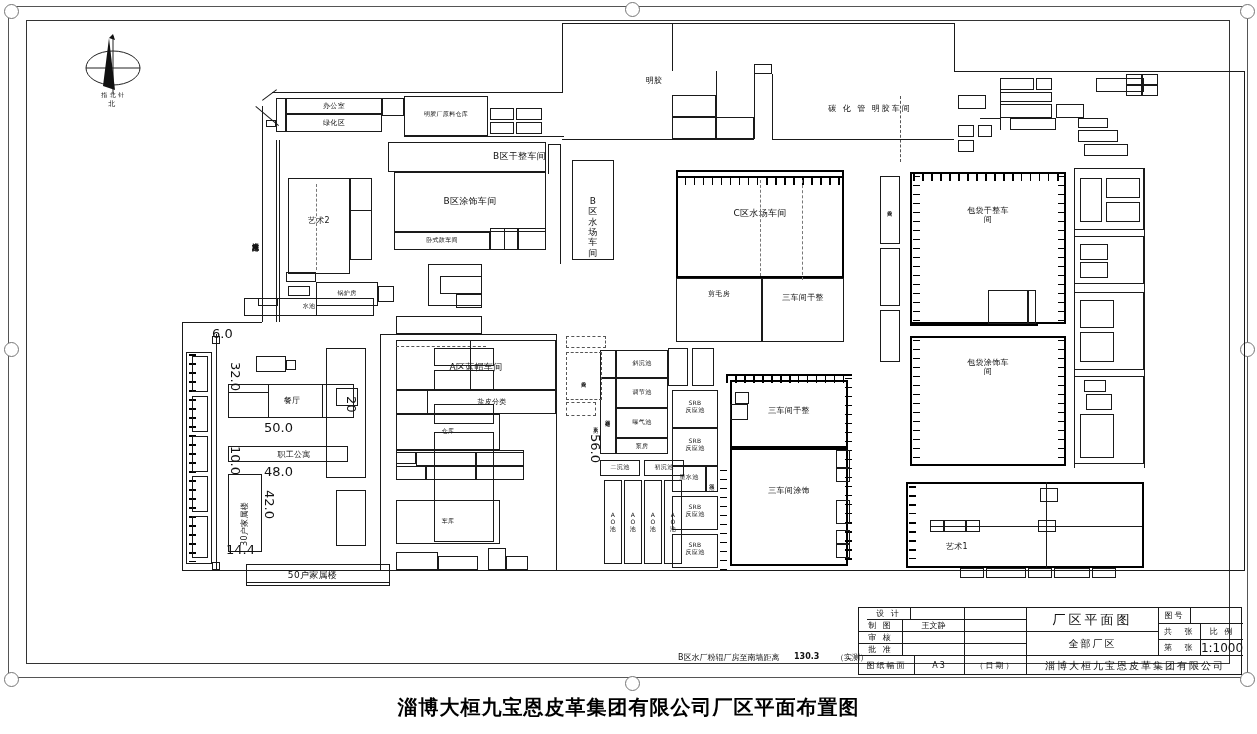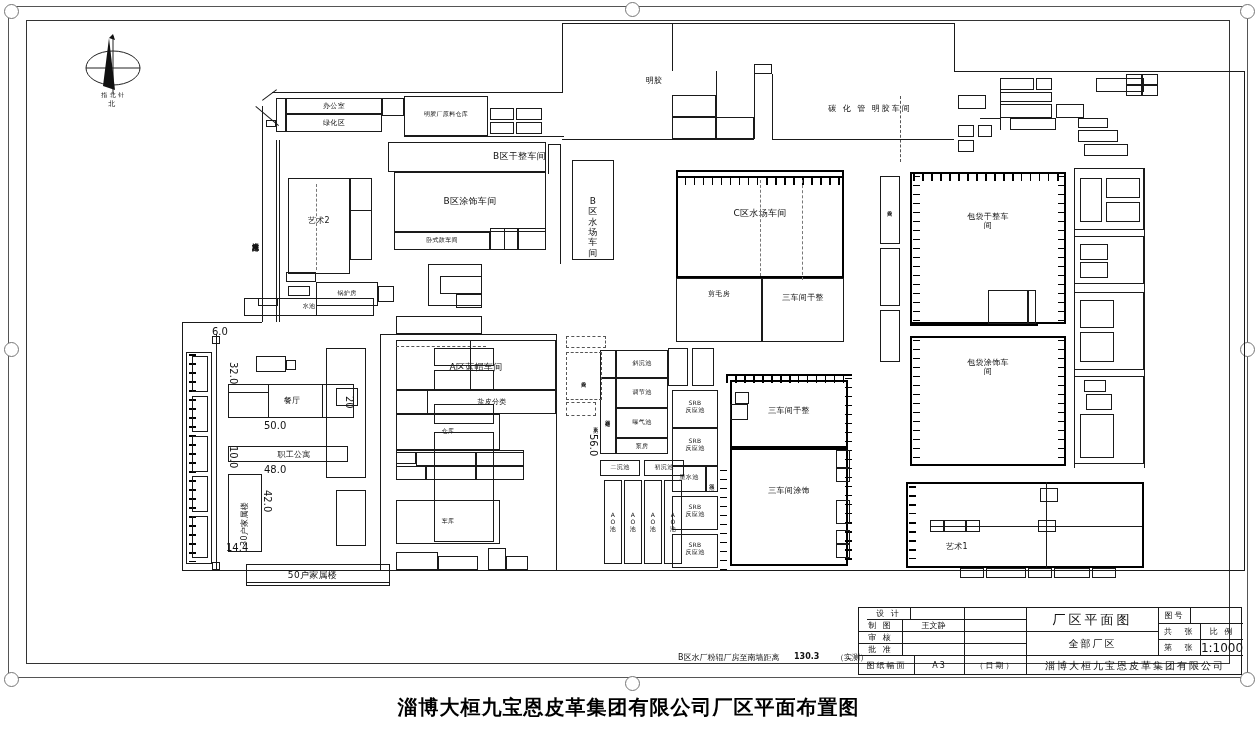--- a/index.html
+++ b/index.html
@@ -33,21 +33,21 @@
   
   .lab{position:absolute;color:#111;font-family:"DejaVu Sans","Liberation Sans",sans-serif;
        line-height:1.15;white-space:pre-line;text-align:center;letter-spacing:.3px;}
   .lab.s5{font-size:5px;}
   .lab.s6{font-size:6px;}
   .lab.s7{font-size:7px;}
   .lab.s8{font-size:8px;}
   .lab.s9{font-size:9px;}
   .lab.vert{writing-mode:vertical-rl;text-orientation:mixed;white-space:nowrap;}
   .lab.rot90{transform:rotate(-90deg);transform-origin:left top;white-space:nowrap;}
-  .dim{position:absolute;font-size:10px;color:#111;font-family:"DejaVu Sans",sans-serif;white-space:nowrap;}
+  .dim{position:absolute;font-size:13px;color:#111;font-family:"DejaVu Sans",sans-serif;white-space:nowrap;}
   .dim.v{writing-mode:vertical-rl;}
 
   
   .compass{position:absolute;}
 
   
   .tb{position:absolute;box-sizing:border-box;border:1px solid #1a1a1a;}
   .tbcell{position:absolute;box-sizing:border-box;border-right:1px solid #1a1a1a;border-bottom:1px solid #1a1a1a;
           display:flex;align-items:center;justify-content:center;font-size:8px;color:#111;
           font-family:"DejaVu Sans",sans-serif;letter-spacing:2px;}
@@ -362,21 +362,21 @@
 反应池</div>
   <div class="ticks-v" style="left:720px;top:470px;height:100px;"></div>
 
   <div class="rect dash" style="left:566px;top:352px;width:36px;height:48px;"></div>
   <div class="lab s5 vert" style="left:580px;top:360px;height:34px;">设备间</div>
   <div class="rect dash" style="left:566px;top:402px;width:30px;height:14px;"></div>
   <div class="rect dash" style="left:566px;top:336px;width:40px;height:12px;"></div>
   <div class="lab s5 vert" style="left:592px;top:388px;height:70px;">水泵房</div>
 
   <div class="rect bold" style="left:910px;top:172px;width:156px;height:152px;"></div>
-  <div class="lab s8" style="left:930px;top:206px;width:116px;margin-top:6px;">包袋干整车
+  <div class="lab s8" style="left:930px;top:206px;width:116px;">包袋干整车
 间</div>
   <div class="ticks-v" style="left:913px;top:176px;height:146px;"></div>
   <div class="ticks-v" style="left:1058px;top:176px;height:146px;"></div>
   <div class="ticks-h" style="left:913px;top:174px;width:152px;"></div>
   <div class="rect" style="left:988px;top:290px;width:40px;height:34px;"></div>
   <div class="rect" style="left:1028px;top:290px;width:8px;height:34px;"></div>
   <div class="hline bold" style="left:910px;top:324px;width:128px;"></div>
 
   <div class="rect bold" style="left:910px;top:336px;width:156px;height:130px;"></div>
   <div class="lab s8" style="left:930px;top:358px;width:116px;">包袋涂饰车

